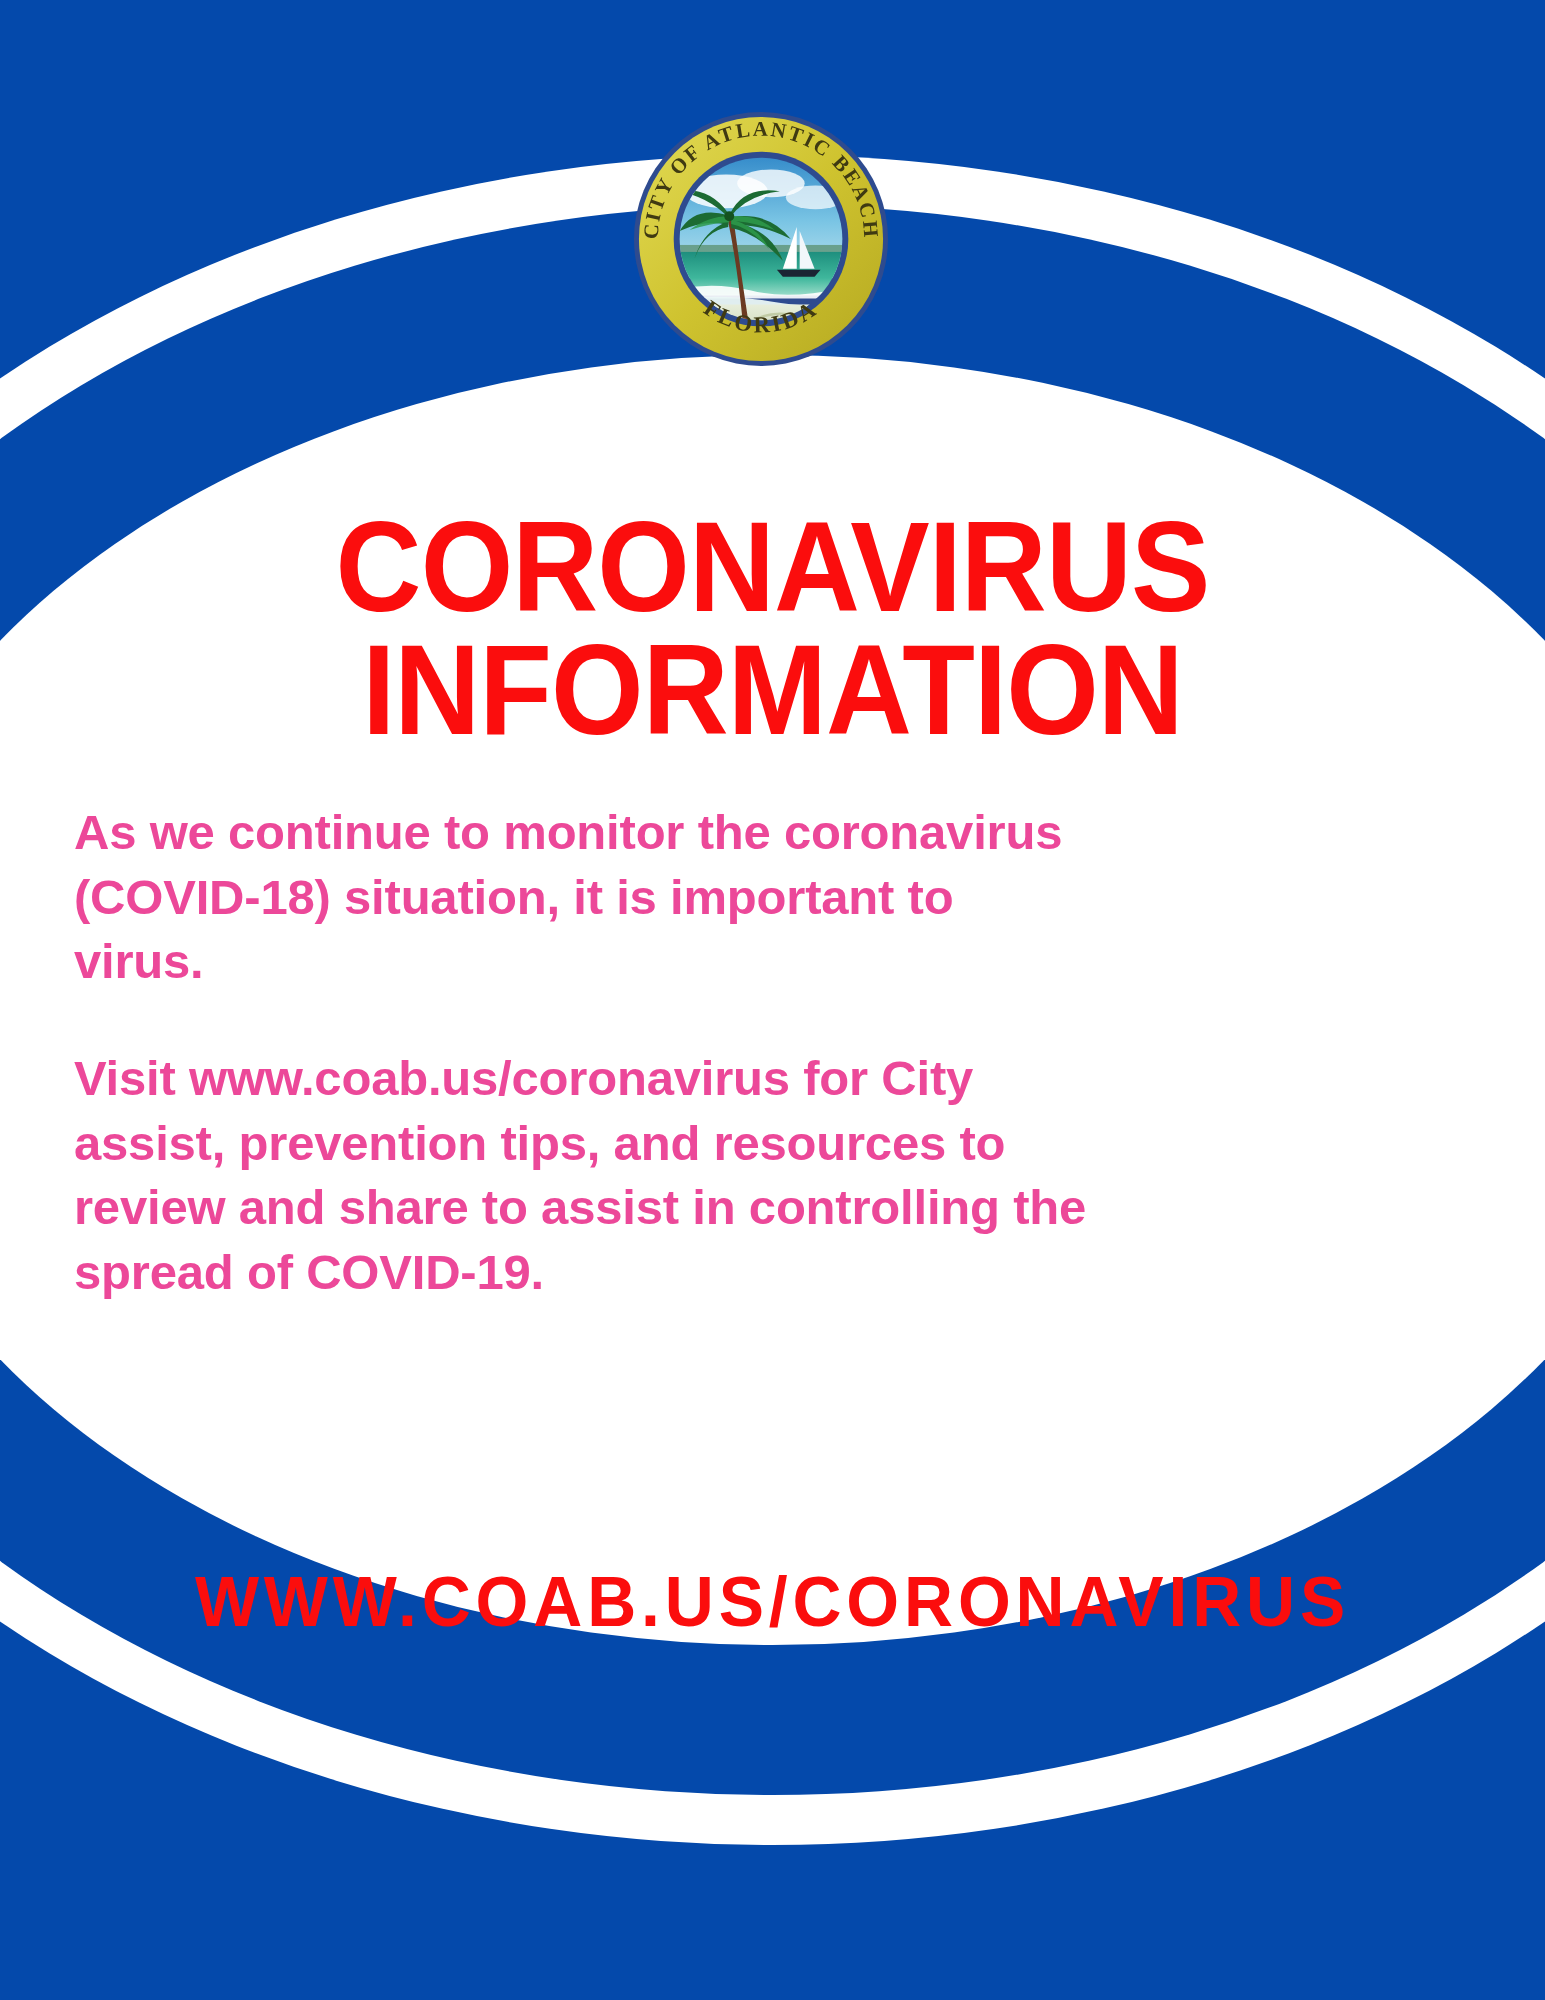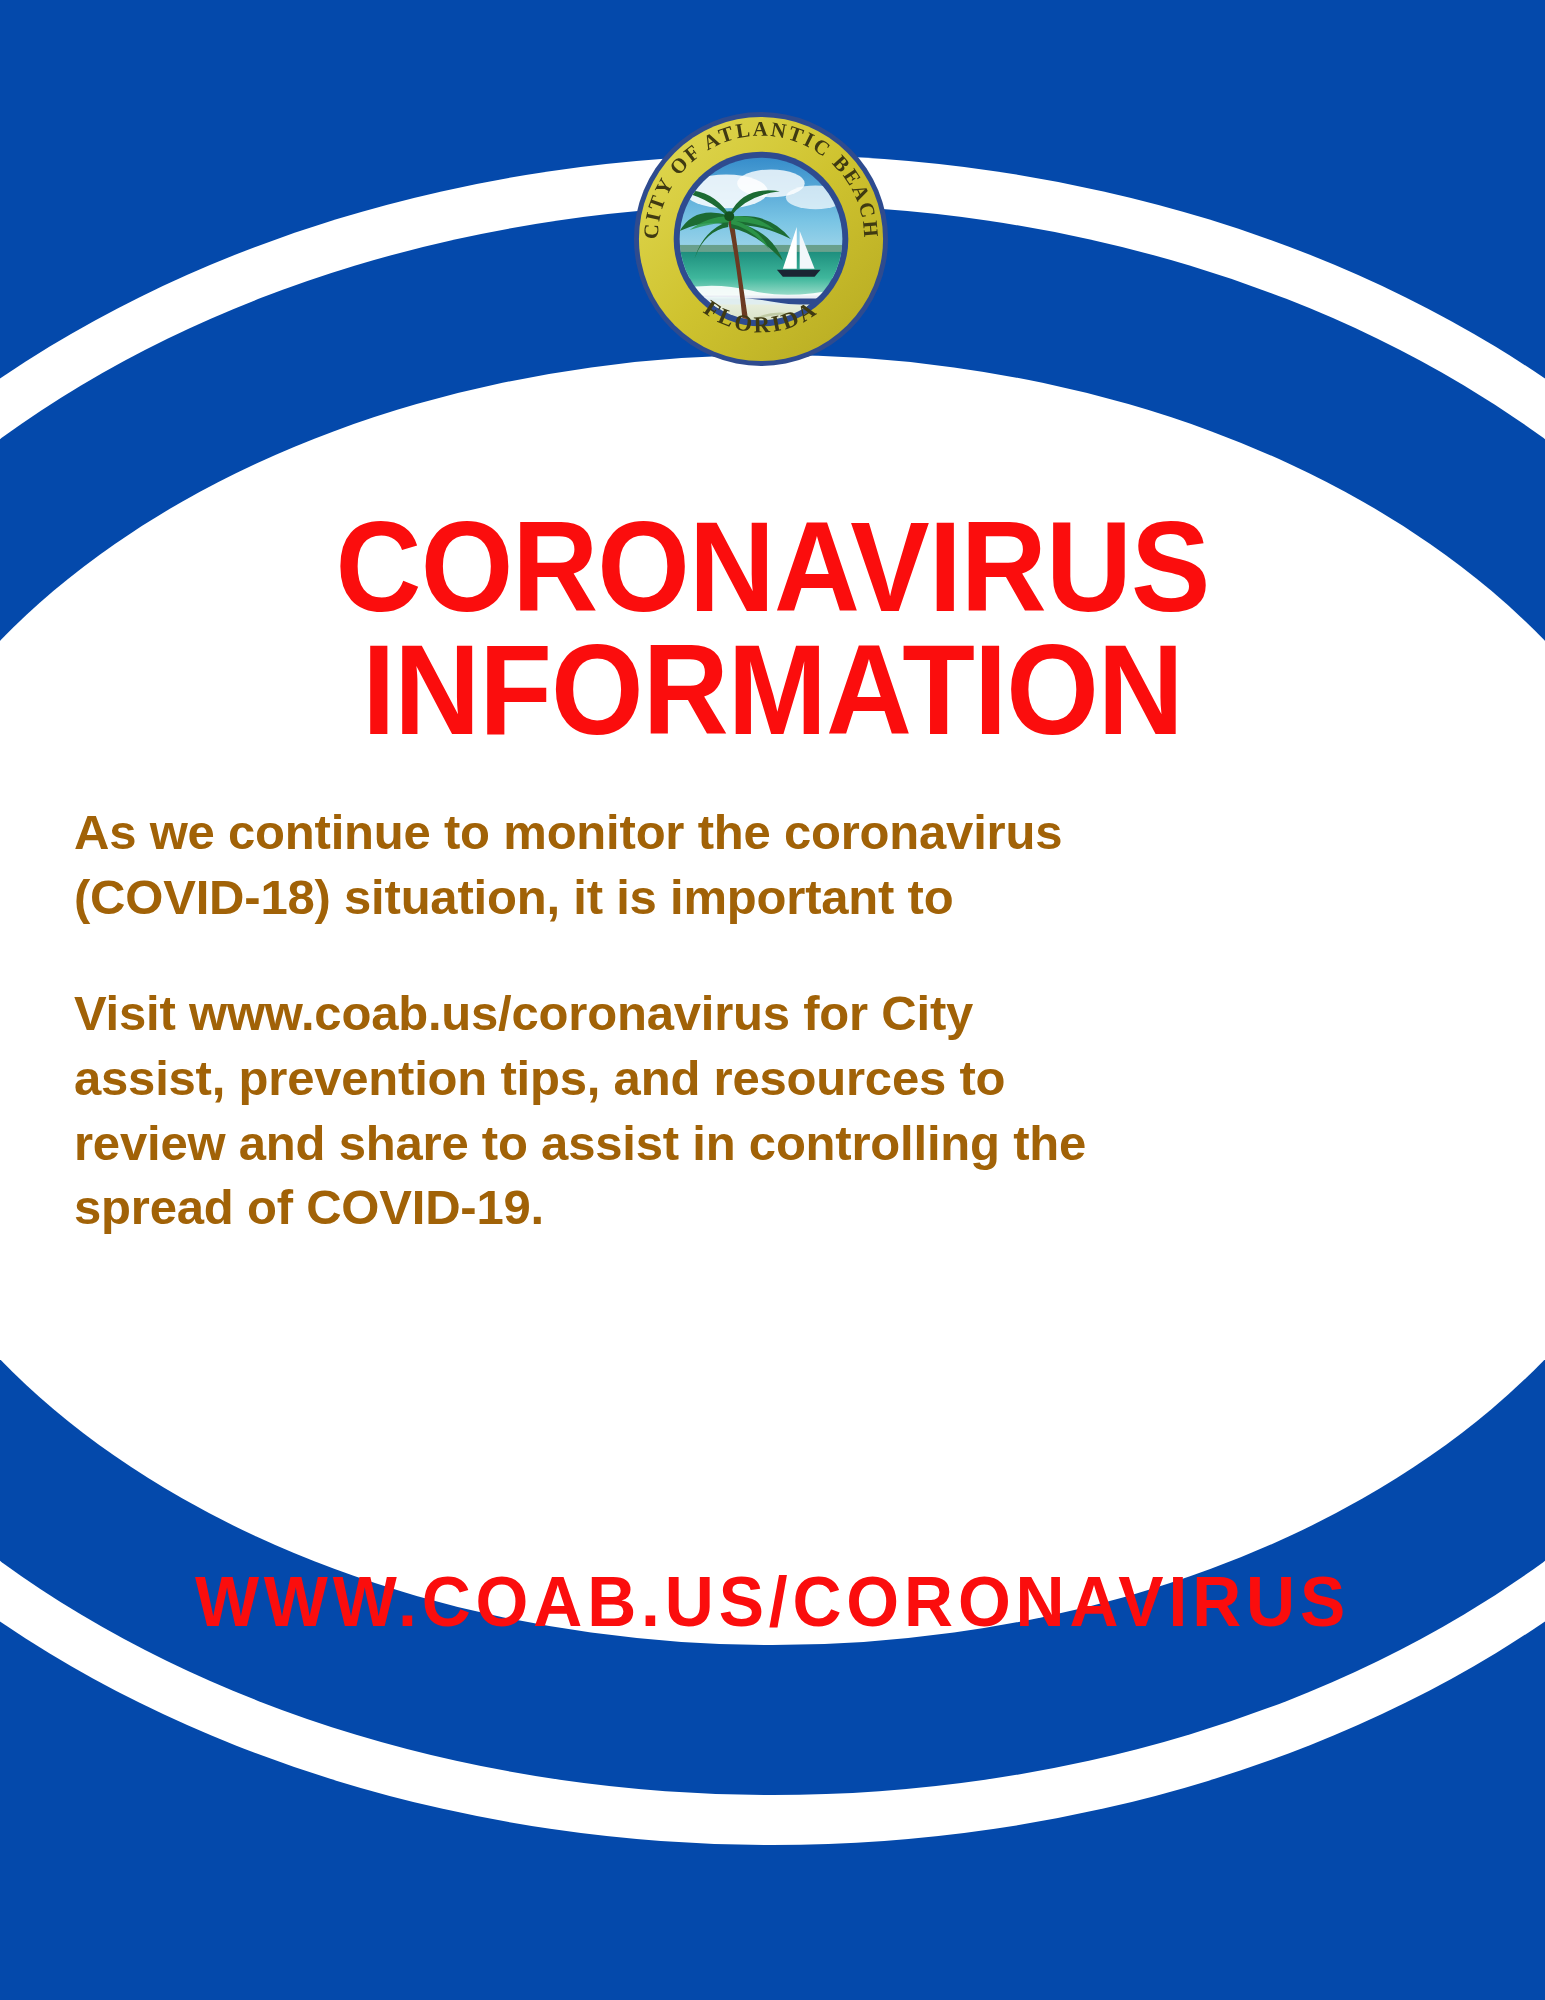--- a/index.html
+++ b/index.html
@@ -66,21 +66,21 @@
     transform-origin: 50% 0;
   }
   #headline .hl-line { display: block; white-space: nowrap; }
 
   
   #body-copy {
     position: absolute;
     left: 74px;
     top: 800px;
     width: 1075px;
-    color: #a16207;
+    color: #ec4899;
     font-family: "Liberation Sans Narrow", "Liberation Sans", sans-serif;
     font-weight: 700;
     font-size: 49px;
     line-height: 1.32;
     letter-spacing: -0.2px;
   }
   #body-copy .para { margin: 0 0 52px 0; }
   #body-copy .para:last-child { margin-bottom: 16px; }
   #body-copy .ln { display: block; white-space: nowrap; }
 
@@ -200,20 +200,21 @@
 
     <h1 id="headline">
       <span class="hl-line">CORONAVIRUS</span>
       <span class="hl-line">INFORMATION</span>
     </h1>
 
     <div id="body-copy">
       <p class="para">
         <span class="ln">As we continue to monitor the coronavirus</span>
         <span class="ln">(COVID-18) situation, it is important to</span>
+        <span class="ln">virus.</span>
       </p>
       <p class="para">
         <span class="ln">Visit www.coab.us/coronavirus for City</span>
         <span class="ln">assist, prevention tips, and resources to</span>
         <span class="ln">review and share to assist in controlling the</span>
         <span class="ln">spread of COVID-19.</span>
       </p>
     </div>
 
     <div id="footer-url">WWW.COAB.US/CORONAVIRUS</div>

